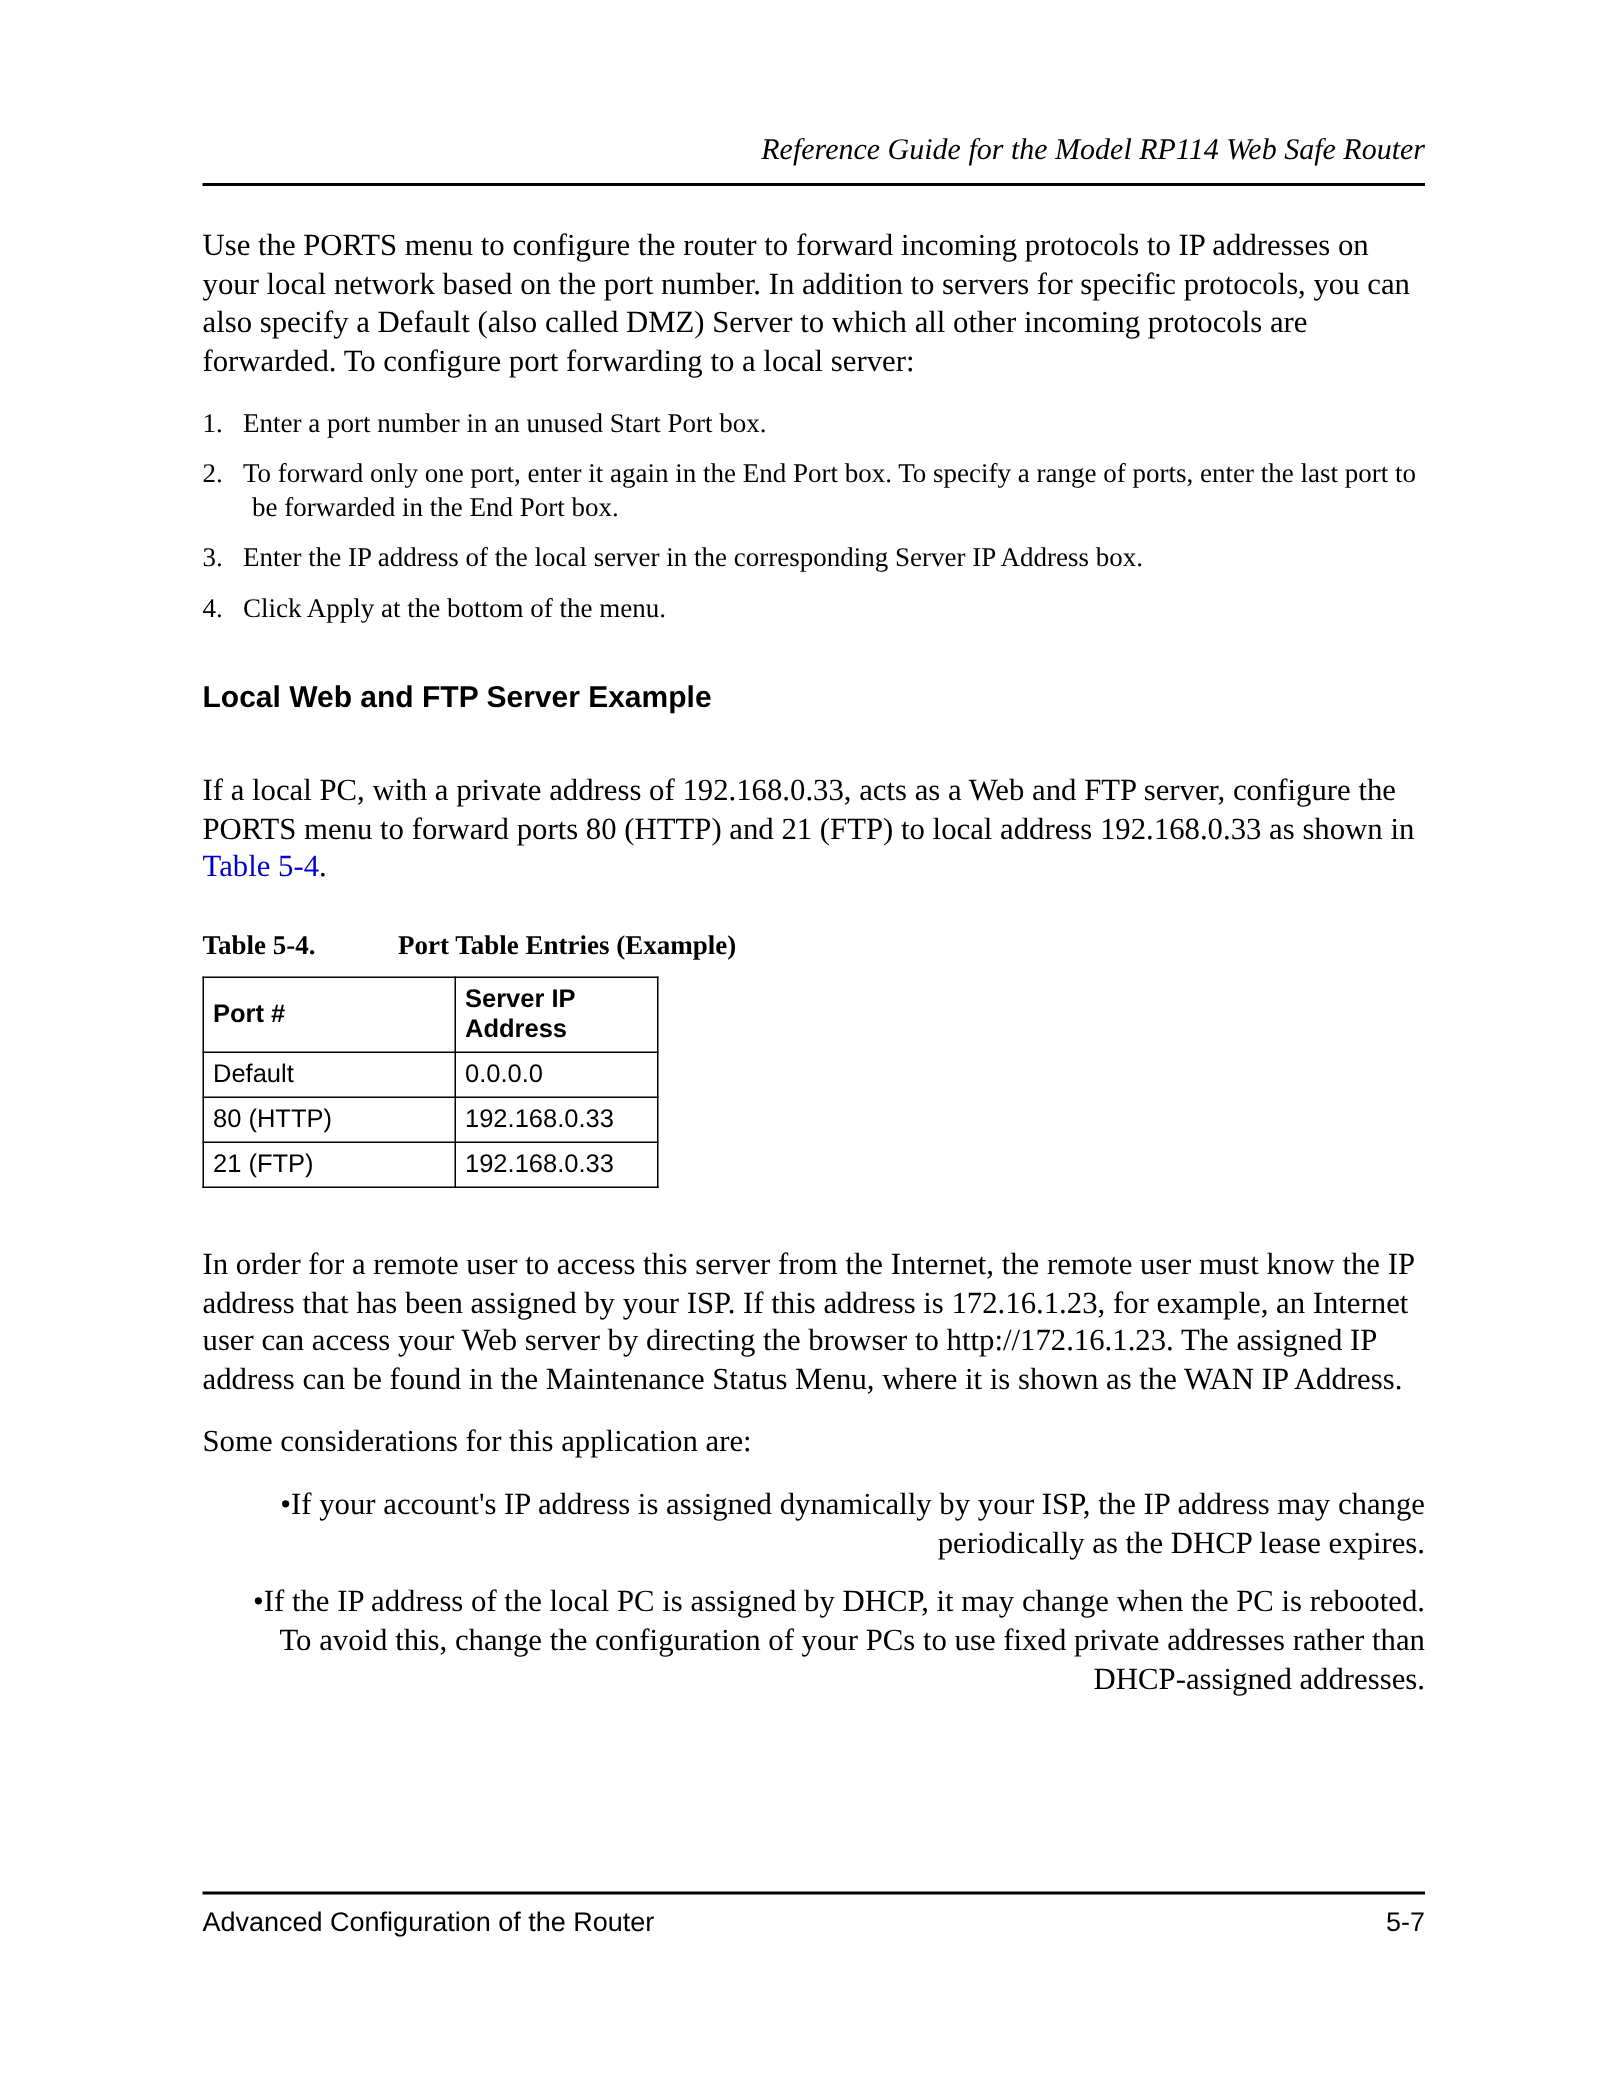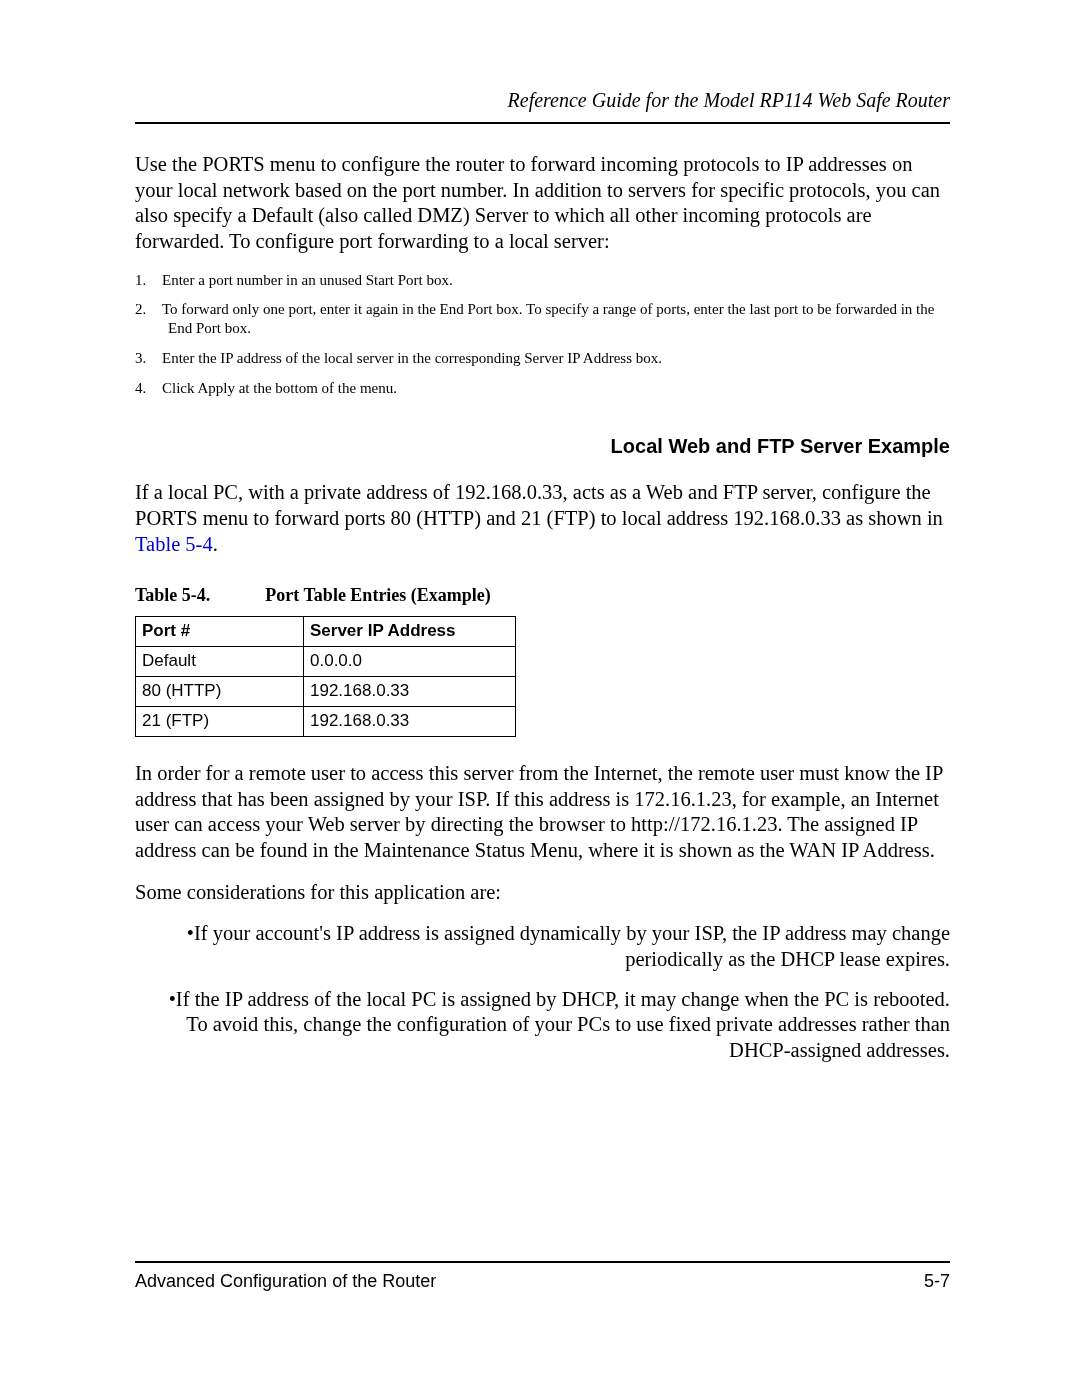--- a/index.html
+++ b/index.html
@@ -30,58 +30,57 @@
     font-size: 20.5px;
     line-height: 1.25;
     margin: 4px 0 16px 0;
   }
   ol.custom {
     list-style: none;
     padding: 0;
     margin: 0 0 28px 0;
   }
   ol.custom li {
-    font-size: 15px;
+    font-size: 18px;
     line-height: 1.25;
     padding-left: 33px;
     text-indent: -33px;
     margin-bottom: 11px;
   }
   ol.custom li .num {
     display: inline-block;
     width: 27px;
     text-indent: 0;
   }
   .heading {
     font-family: Arial, Helvetica, sans-serif;
     font-weight: bold;
     font-size: 20px;
-    margin: 38px 0 22px 0;
-    text-align: right;
+    margin: 38px 0 38px 0;
   }
   .para-with-link .link {
     color: #0000d0;
     font-family: Liberation Serif, serif;
   }
   .table-caption {
     font-family: Liberation Serif, serif;
     font-weight: bold;
     font-size: 18px;
     margin: 28px 0 10px 0;
   }
   .table-caption .gap {
     display: inline-block;
     width: 55px;
   }
   table.port-table {
     border-collapse: collapse;
-    width: 381px;
+    width: 304px;
     font-family: Arial, Helvetica, sans-serif;
     font-size: 17px;
-    margin-bottom: 24px;
+    margin-bottom: 39px;
   }
   table.port-table th, table.port-table td {
     border: 1px solid #000;
     text-align: left;
     padding: 4px 6px 5px 6px;
     font-weight: normal;
   }
   table.port-table th {
     font-weight: bold;
   }

